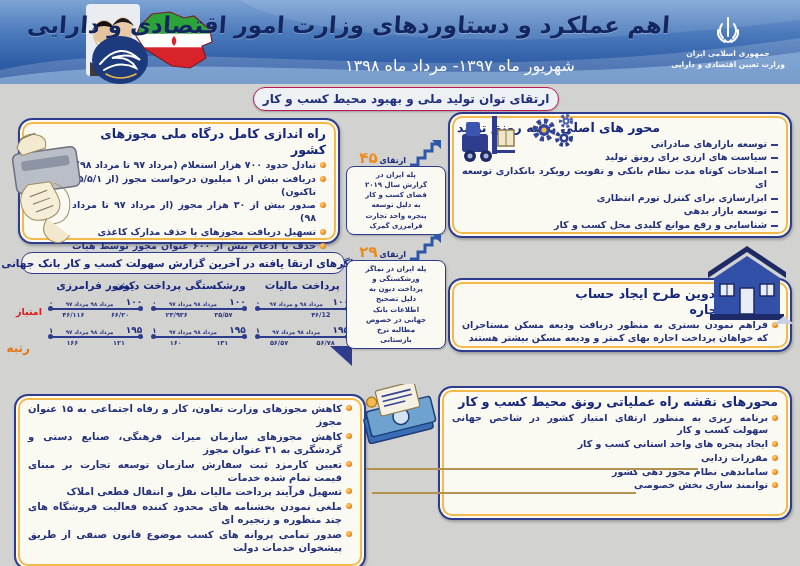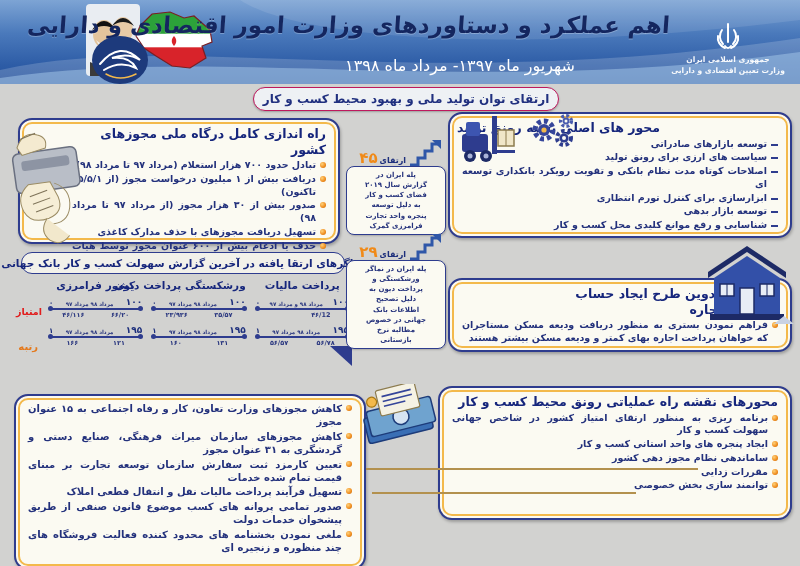--- a/index.html
+++ b/index.html
@@ -19,21 +19,21 @@
   #hdr-title{
     position:absolute;left:250px;top:12px;width:420px;text-align:center;
     font-size:23px;font-weight:bold;color:#14265f;letter-spacing:-1px;
     text-shadow:0 1px 0 rgba(255,255,255,.25);transform:skewX(-4deg);
     white-space:nowrap;
   }
   #hdr-sub{
     position:absolute;left:330px;top:56px;width:260px;text-align:center;
     font-size:16px;font-weight:normal;color:#ffffff;
   }
-  #org{position:absolute;left:660px;top:22px;width:136px;text-align:center;color:#fff;}
+  #org{position:absolute;left:660px;top:16px;width:136px;text-align:center;color:#fff;}
   #org .org-line{font-size:7.5px;font-weight:bold;line-height:1.5;opacity:.95;}
   #portraits{position:absolute;left:86px;top:4px;width:54px;height:72px;}
   #iran-map{position:absolute;left:132px;top:8px;width:84px;height:66px;}
   #calligraphy{position:absolute;left:90px;top:34px;width:60px;height:52px;z-index:4;}
   
   #banner{
     position:absolute;left:253px;top:87px;width:304px;height:22px;z-index:5;
     border:1px solid #be185d;border-radius:13px;background:#eef1f4;
     display:flex;align-items:center;justify-content:center;
     font-size:12px;font-weight:bold;color:#20307f;
@@ -92,21 +92,21 @@
   .m-min{font-size:7px;font-weight:bold;color:#1d2f7c;}
   .m-bar{height:2px;background:#2e3c8e;border-radius:2px;position:relative;margin-top:1px;}
   .m-bar::before,.m-bar::after{
     content:"";position:absolute;top:-2px;width:5px;height:5px;border-radius:50%;background:#2e3c8e;
   }
   .m-bar::before{right:-1px;} .m-bar::after{left:-1px;}
   .m-row2{display:flex;justify-content:space-around;font-size:6.5px;font-weight:bold;color:#2a377f;margin-top:1px;height:8px;}
   .rank-meter{margin-top:5px;}
   #ind-rowlabels{flex:0 0 32px;position:relative;}
   #lbl-score{position:absolute;top:27px;right:2px;font-size:9.5px;font-weight:bold;color:#e11d1d;}
-  #lbl-rank{position:absolute;top:62px;right:6px;font-size:10px;font-weight:bold;color:#e4791c;}
+  #lbl-rank{position:absolute;top:62px;right:14px;font-size:12px;font-weight:bold;color:#e4791c;}
   
   #corner-triangle{
     position:absolute;left:330px;top:346px;width:0;height:0;z-index:1;
     border-left:22px solid transparent;border-top:20px solid #2e3c8e;
   }
   .callout-line{position:absolute;height:2px;background:#b3914e;z-index:7;}
   #callout1{left:366px;top:468px;width:332px;}
   #callout2{left:372px;top:492px;width:264px;}
 </style>
 </head>
@@ -444,47 +444,47 @@
       <div class="li">
         <span class="marker"></span>
         <span class="li-text">تعیین کارمزد ثبت سفارش سازمان توسعه تجارت بر مبنای قیمت تمام شده خدمات</span>
       </div>
       <div class="li">
         <span class="marker"></span>
         <span class="li-text">تسهیل فرآیند پرداخت مالیات نقل و انتقال قطعی املاک</span>
       </div>
       <div class="li">
         <span class="marker"></span>
+        <span class="li-text">ملغی نمودن بخشنامه های محدود کننده فعالیت فروشگاه های چند منظوره و زنجیره ای</span>
+      </div>
+      <div class="li">
+        <span class="marker"></span>
         <span class="li-text">صدور تمامی پروانه های کسب موضوع قانون صنفی از طریق پیشخوان خدمات دولت</span>
-      </div>
-      <div class="li">
-        <span class="marker"></span>
-        <span class="li-text">ملغی نمودن بخشنامه های محدود کننده فعالیت فروشگاه های چند منظوره و زنجیره ای</span>
       </div>
     </div>
 </div>
 
 <div id="roadmap-box" class="box dot-list">
   <div class="box-title">محورهای نقشه راه عملیاتی رونق محیط کسب و کار</div>
   <div>
       <div class="li">
         <span class="marker"></span>
         <span class="li-text">برنامه ریزی به منظور ارتقای امتیاز کشور در شاخص جهانی سهولت کسب و کار</span>
       </div>
       <div class="li">
         <span class="marker"></span>
         <span class="li-text">ایجاد پنجره های واحد استانی کسب و کار</span>
       </div>
       <div class="li">
         <span class="marker"></span>
+        <span class="li-text">مقررات زدایی</span>
+      </div>
+      <div class="li">
+        <span class="marker"></span>
         <span class="li-text">ساماندهی نظام مجوز دهی کشور</span>
-      </div>
-      <div class="li">
-        <span class="marker"></span>
-        <span class="li-text">مقررات زدایی</span>
       </div>
       <div class="li">
         <span class="marker"></span>
         <span class="li-text">توانمند سازی بخش خصوصی</span>
       </div>
     </div>
 </div>
 <div class="icon-abs" style="left:352px;top:384px;">
   <svg width="94" height="66" viewBox="0 0 94 66">
     <g transform="rotate(-14 47 33)">

